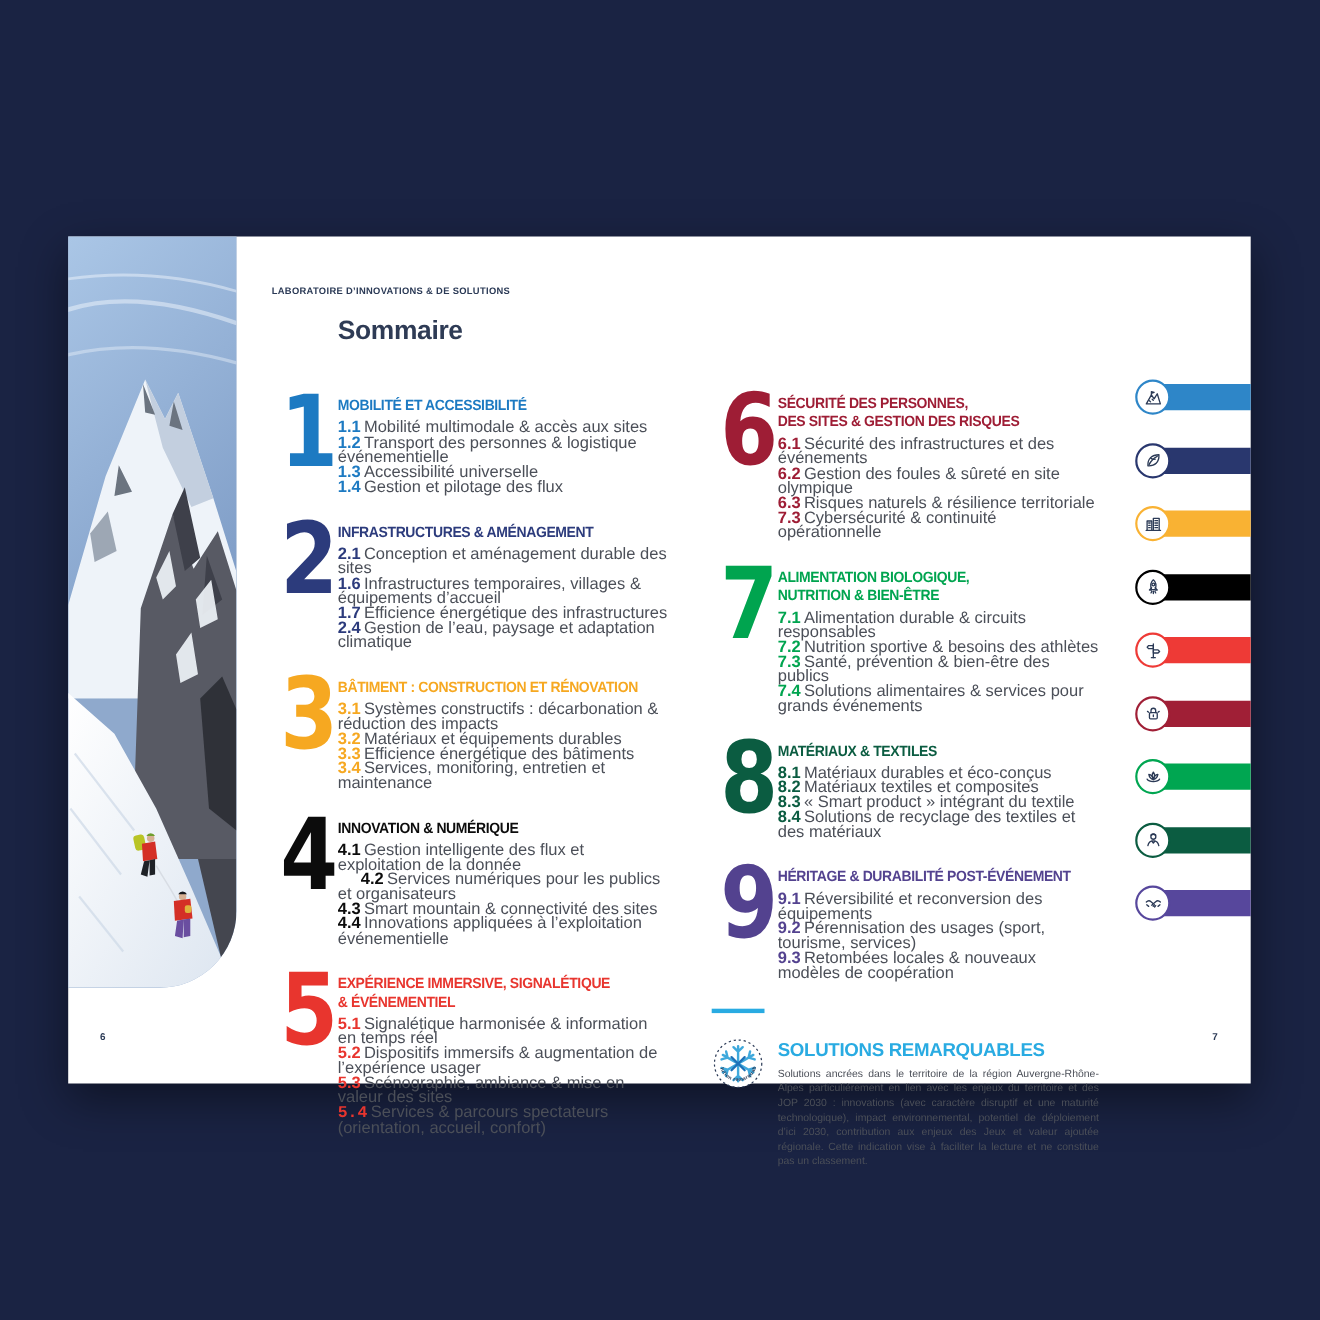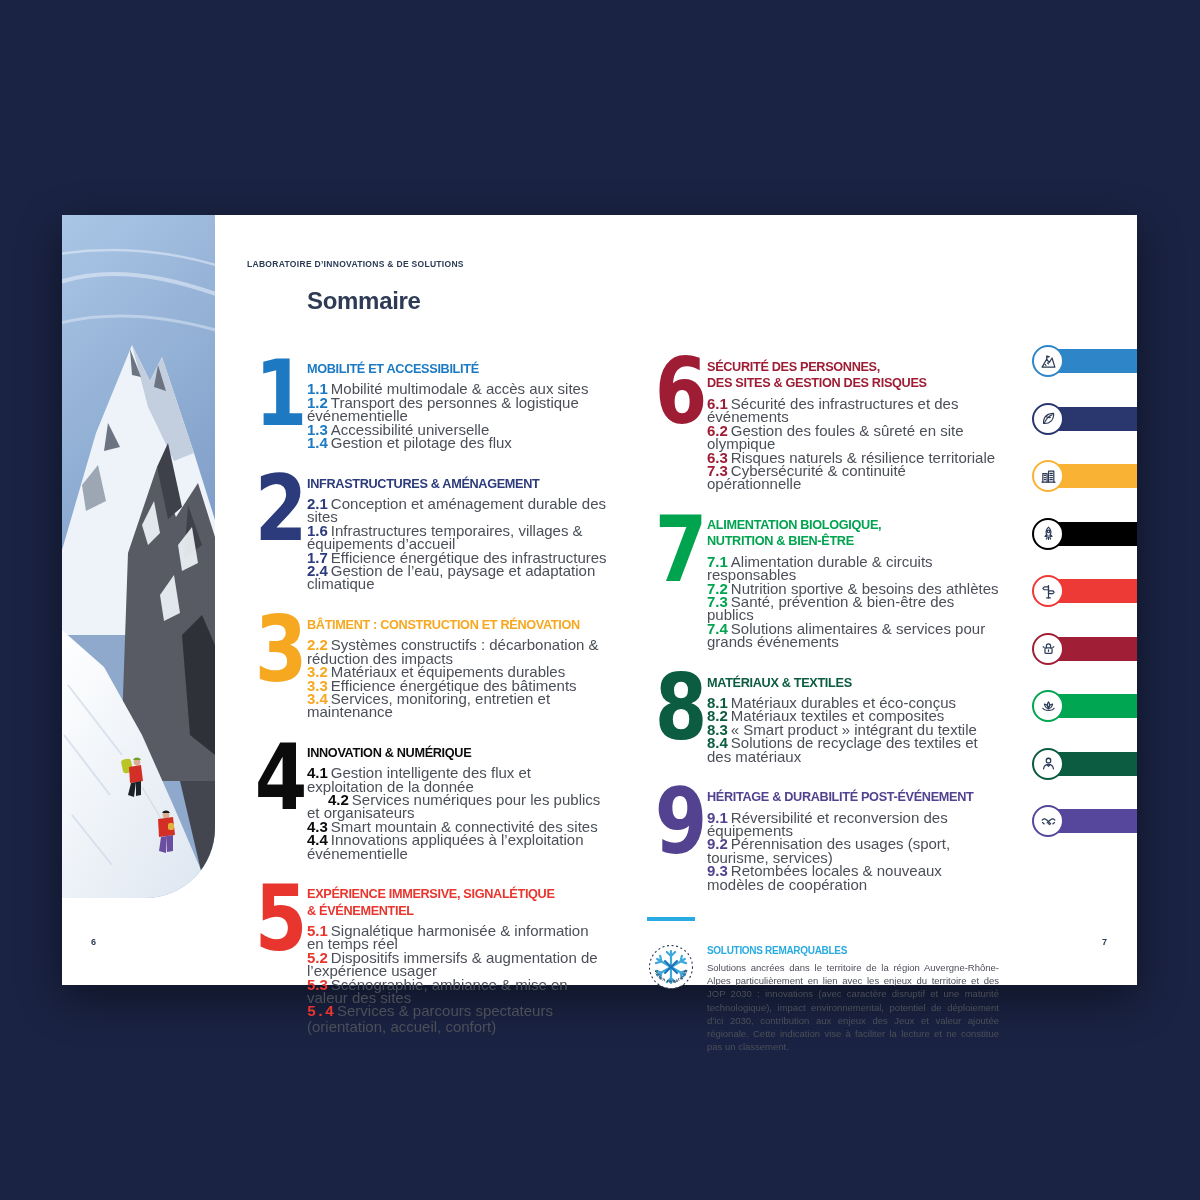--- a/index.html
+++ b/index.html
@@ -41,21 +41,21 @@
   .sec-title{
     font-size:13.5px;font-weight:800;line-height:1.22;letter-spacing:-.35px;
     white-space:pre-line;margin:0 0 5px 0;
     width:106%;transform:scaleX(.94);transform-origin:left top;
   }
   .sec-item{font-size:15px;line-height:13.4px;color:#4b4f58;}
   .sec-item .ref{font-weight:bold;margin-right:3px;}
   .divider{width:48px;height:4px;background:#29abe2;margin:18px 0 22px 0;}
   .remarkable{display:flex;gap:12px;}
   .badge-col{width:48px;flex:0 0 48px;}
-  .rem-title{font-size:10px;font-weight:800;color:#29abe2;letter-spacing:-.3px;margin:2px 0 5px 0;}
+  .rem-title{font-size:17px;font-weight:800;color:#29abe2;letter-spacing:-.3px;margin:2px 0 5px 0;}
   .rem-par{font-size:9.5px;line-height:13.2px;color:#4b4f58;text-align:justify;}
   .pagenum{position:absolute;font-size:9px;font-weight:bold;color:#2b3a56;}
   #pagenum-left{left:29px;top:722px;}
   #pagenum-right{left:1040px;top:722px;}
   .tab{
     position:absolute;left:973px;right:0;height:24px;
     border-radius:12px 0 0 12px;
   }
   .tab-circle{
     position:absolute;left:-3px;top:-4px;width:28px;height:28px;
@@ -204,21 +204,21 @@
             <div class="sec-item"><span class="ref" style="color: rgb(44, 59, 124); text-align: center;">2.4</span><span>Gestion de l’eau, paysage et adaptation climatique</span></div>
           </div>
     </div>
   </div>
 
   <div class="section">
     <div class="sec-num" style="color: rgb(246, 168, 33);">3</div>
     <div class="sec-body">
       <div class="sec-title" style="color: rgb(246, 168, 33);">BÂTIMENT : CONSTRUCTION ET RÉNOVATION</div>
       <div class="sec-items">
-            <div class="sec-item"><span class="ref" style="color: rgb(246, 168, 33);">2.2</span><span>Systèmes constructifs : décarbonation &amp; réduction des impacts</span></div>
+            <div class="sec-item"><span class="ref" style="color: rgb(246, 168, 33);">3.1</span><span>Systèmes constructifs : décarbonation &amp; réduction des impacts</span></div>
             <div class="sec-item"><span class="ref" style="color: rgb(246, 168, 33);">3.2</span><span>Matériaux et équipements durables</span></div>
             <div class="sec-item"><span class="ref" style="color: rgb(246, 168, 33);">3.3</span><span>Efficience énergétique des bâtiments</span></div>
             <div class="sec-item"><span class="ref" style="color: rgb(246, 168, 33);">3.4</span><span>Services, monitoring, entretien et maintenance</span></div>
           </div>
     </div>
   </div>
 
   <div class="section">
     <div class="sec-num" style="color: rgb(12, 12, 12);">4</div>
     <div class="sec-body">

